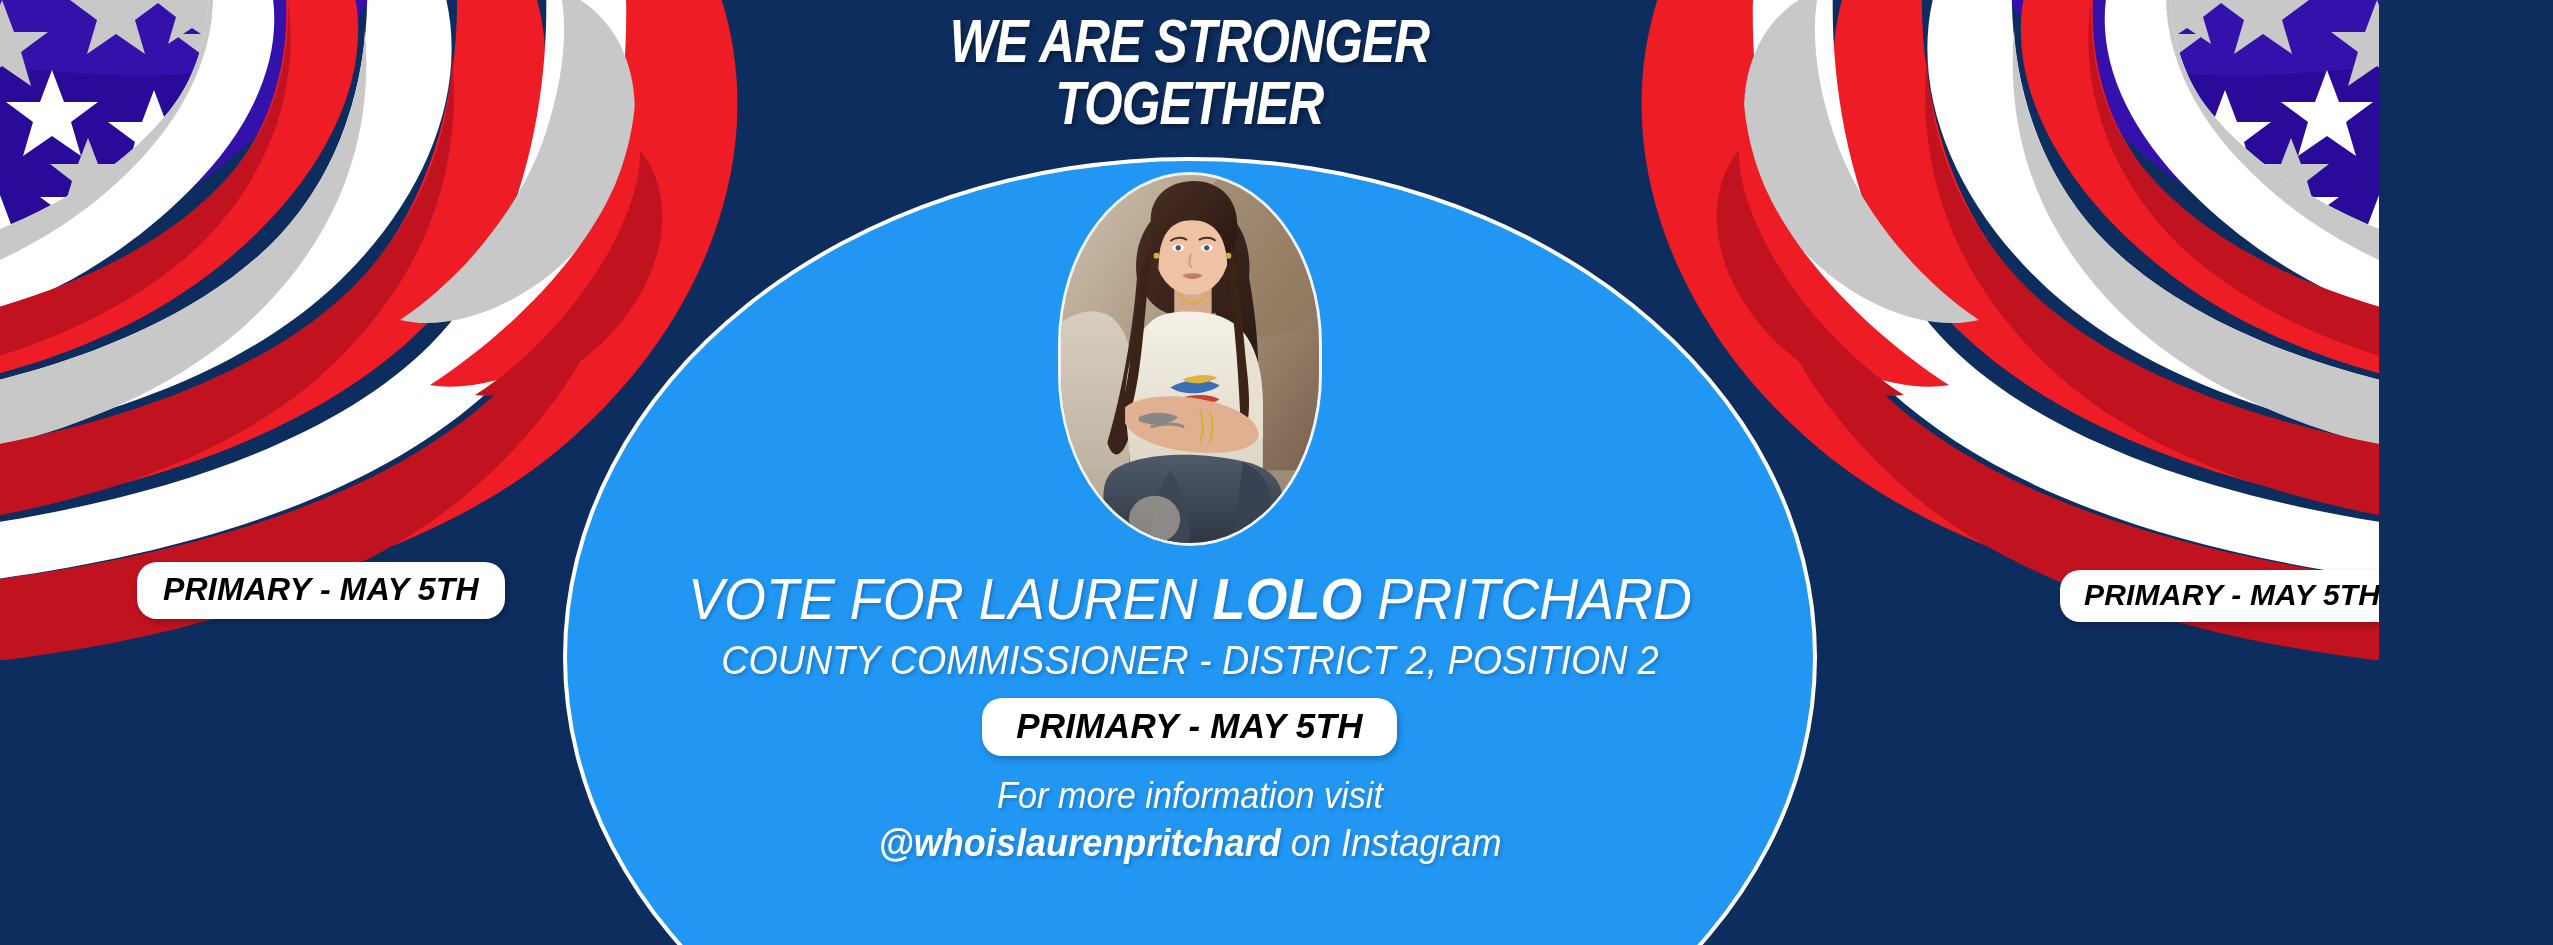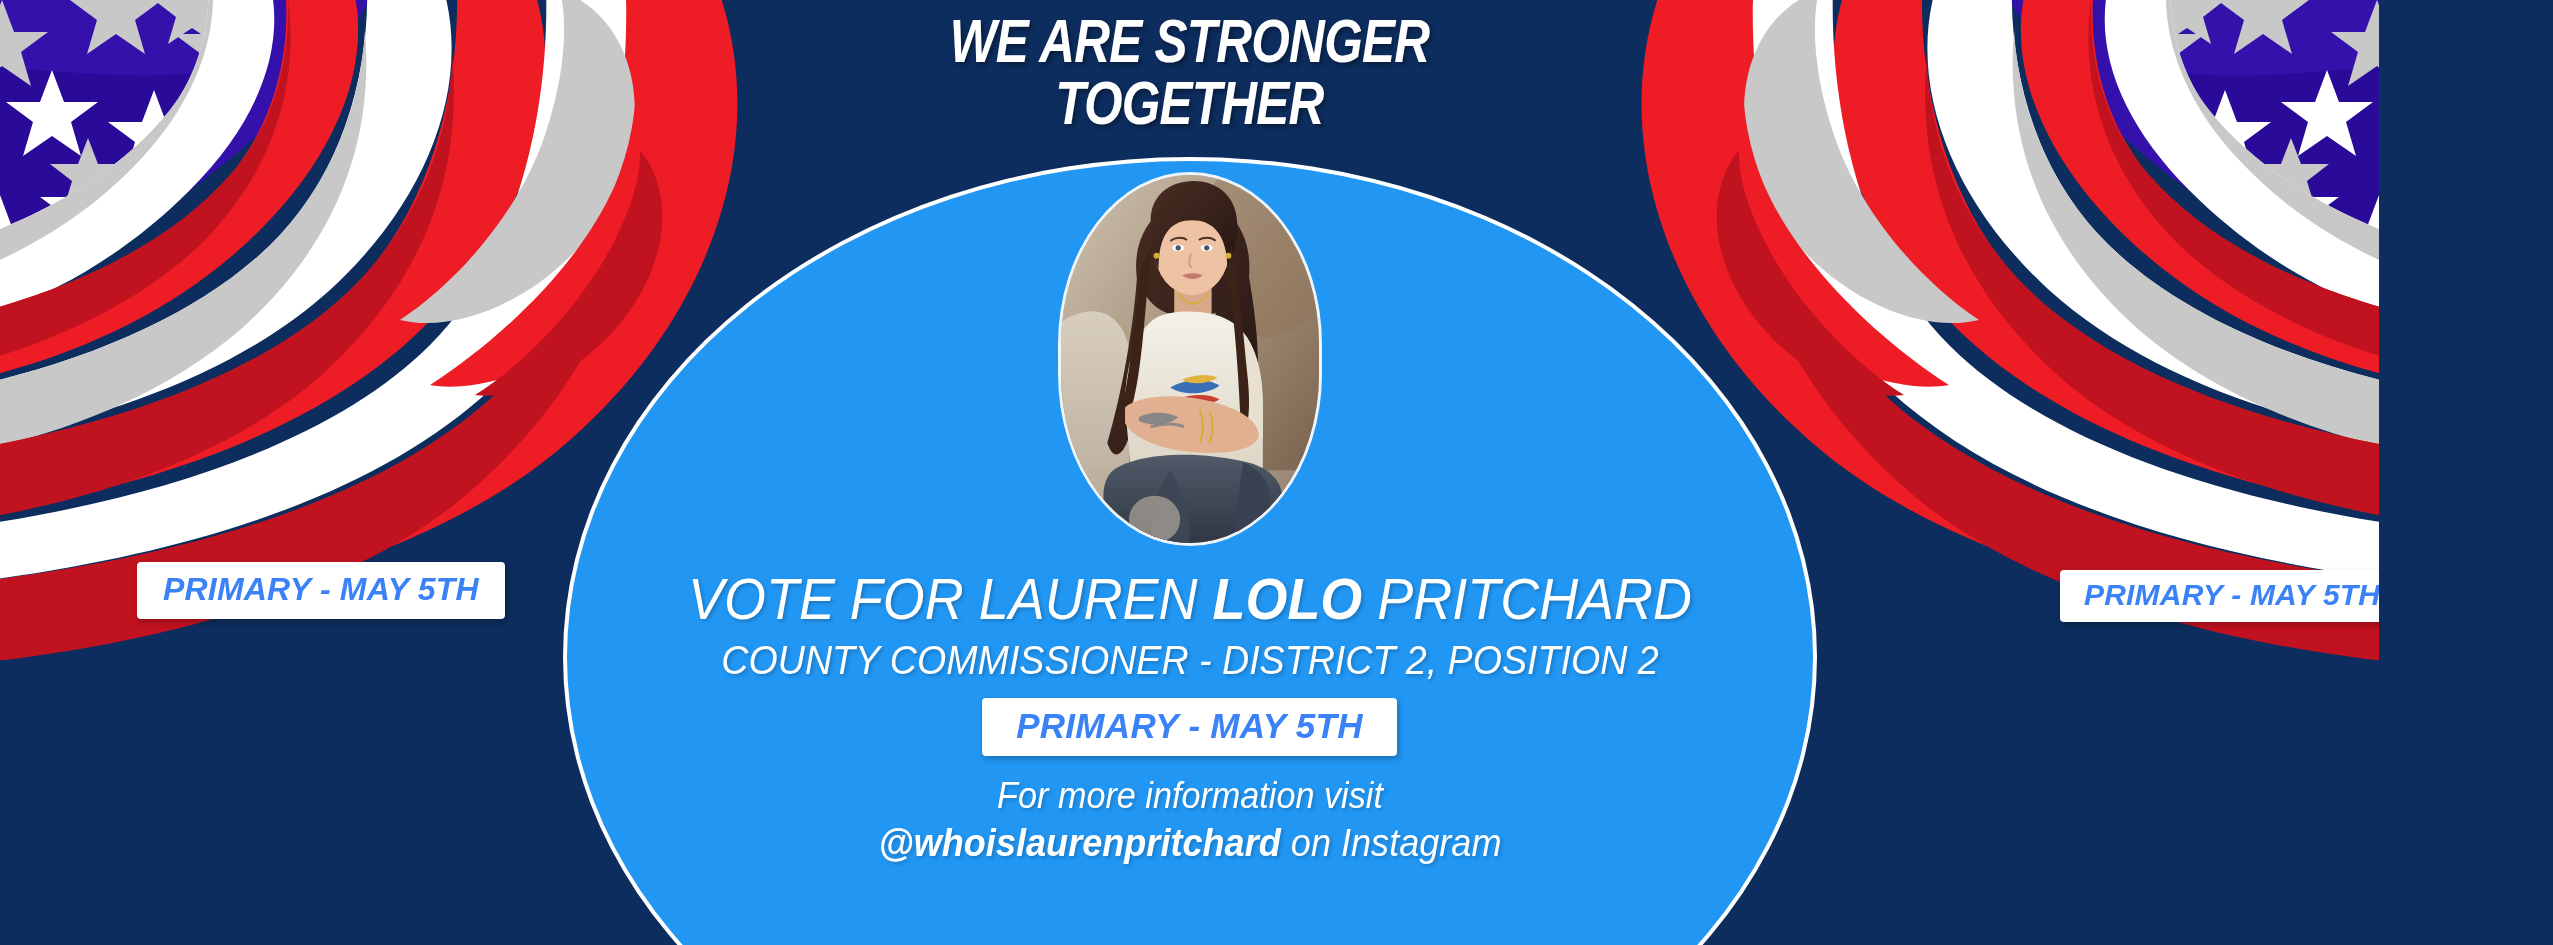--- a/index.html
+++ b/index.html
@@ -106,23 +106,23 @@
     text-shadow: 2px 2px 4px rgba(0,0,0,0.22);
     white-space: nowrap;
     margin-top: 4px;
   }
   .pill-wrap { margin-top: 12px; }
 
   
   .pill {
     display: inline-block;
     background: #ffffff;
-    color: #3b82f6;
+    color: #000000;
     font-weight: 800;
-    border-radius: 4px;
+    border-radius: 20px;
     box-shadow: 2px 3px 6px rgba(0,0,0,0.25);
     white-space: nowrap;
   }
   .pill-center {
     font-size: 35px;
     padding: 8px 34px 10px 34px;
     letter-spacing: 0.3px;
   }
   .pill-side {
     position: absolute;

